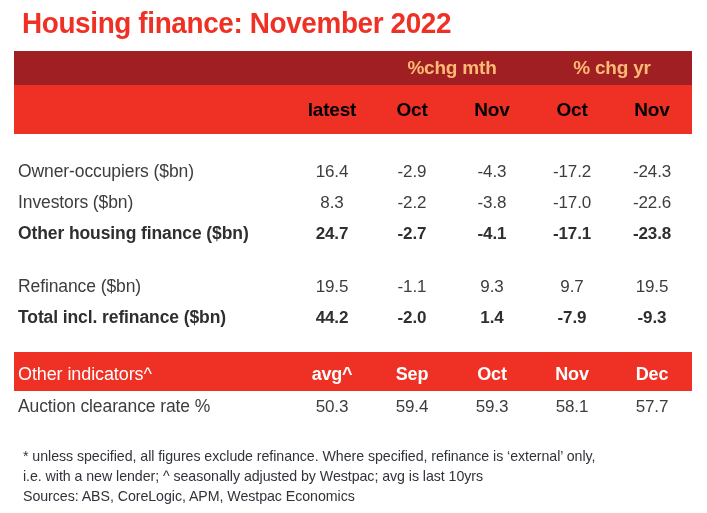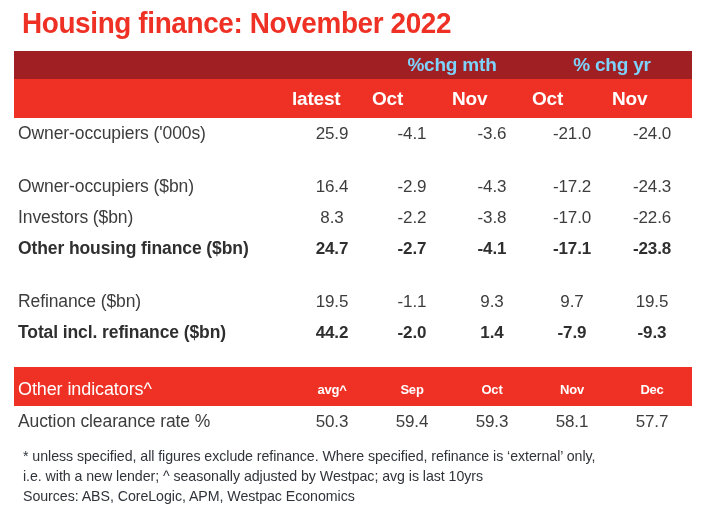--- a/index.html
+++ b/index.html
@@ -54,32 +54,33 @@
   }
 
   col.c-label { width: 278px; }
   col.c-v     { width: 80px; }
 
   
   .band-dark  { background: #A01F23; }
   .band-light { background: #EE3124; }
 
   .hdr-group {
-    height: 28px;
-    color: #7dd3fc;
+    height: 34px;
+    color: #fdba74;
     font-size: 19px;
     font-weight: bold;
     text-align: center;
     letter-spacing: -0.2px;
   }
   .hdr-sub {
-    height: 39px;
-    color: #ffffff;
+    height: 49px;
+    color: #000000;
     font-size: 19px;
     font-weight: bold;
+    text-align: center;
     letter-spacing: -0.2px;
   }
 
   
   .row-label {
     font-size: 17.5px;
     color: #3D3D3D;
     text-align: left;
     padding-left: 4px !important;
     white-space: nowrap;
@@ -107,21 +108,21 @@
     color: #ffffff;
   }
   .oi-hdr .oi-title {
     font-size: 18px;
     font-weight: normal;
     text-align: left;
     padding-left: 4px !important;
     letter-spacing: -0.1px;
   }
   .oi-hdr .oi-col {
-    font-size: 13px;
+    font-size: 18px;
     font-weight: bold;
     text-align: center;
     letter-spacing: -0.2px;
   }
 
   
   .footnote {
     position: absolute;
     left: 23px;
     top: 446px;
@@ -160,28 +161,20 @@
 
       <tr>
         <td class="band-light hdr-sub"></td>
         <td class="band-light hdr-sub">latest</td>
         <td class="band-light hdr-sub">Oct</td>
         <td class="band-light hdr-sub">Nov</td>
         <td class="band-light hdr-sub">Oct</td>
         <td class="band-light hdr-sub">Nov</td>
       </tr>
 
-      <tr class="data-row">
-        <td class="row-label">Owner-occupiers ('000s)</td>
-        <td class="row-val">25.9</td>
-        <td class="row-val">-4.1</td>
-        <td class="row-val">-3.6</td>
-        <td class="row-val">-21.0</td>
-        <td class="row-val">-24.0</td>
-      </tr>
 
       <tr class="spacer-row">
         <td colspan="6"></td>
       </tr>
 
       <tr class="data-row">
         <td class="row-label">Owner-occupiers ($bn)</td>
         <td class="row-val">16.4</td>
         <td class="row-val">-2.9</td>
         <td class="row-val">-4.3</td>

